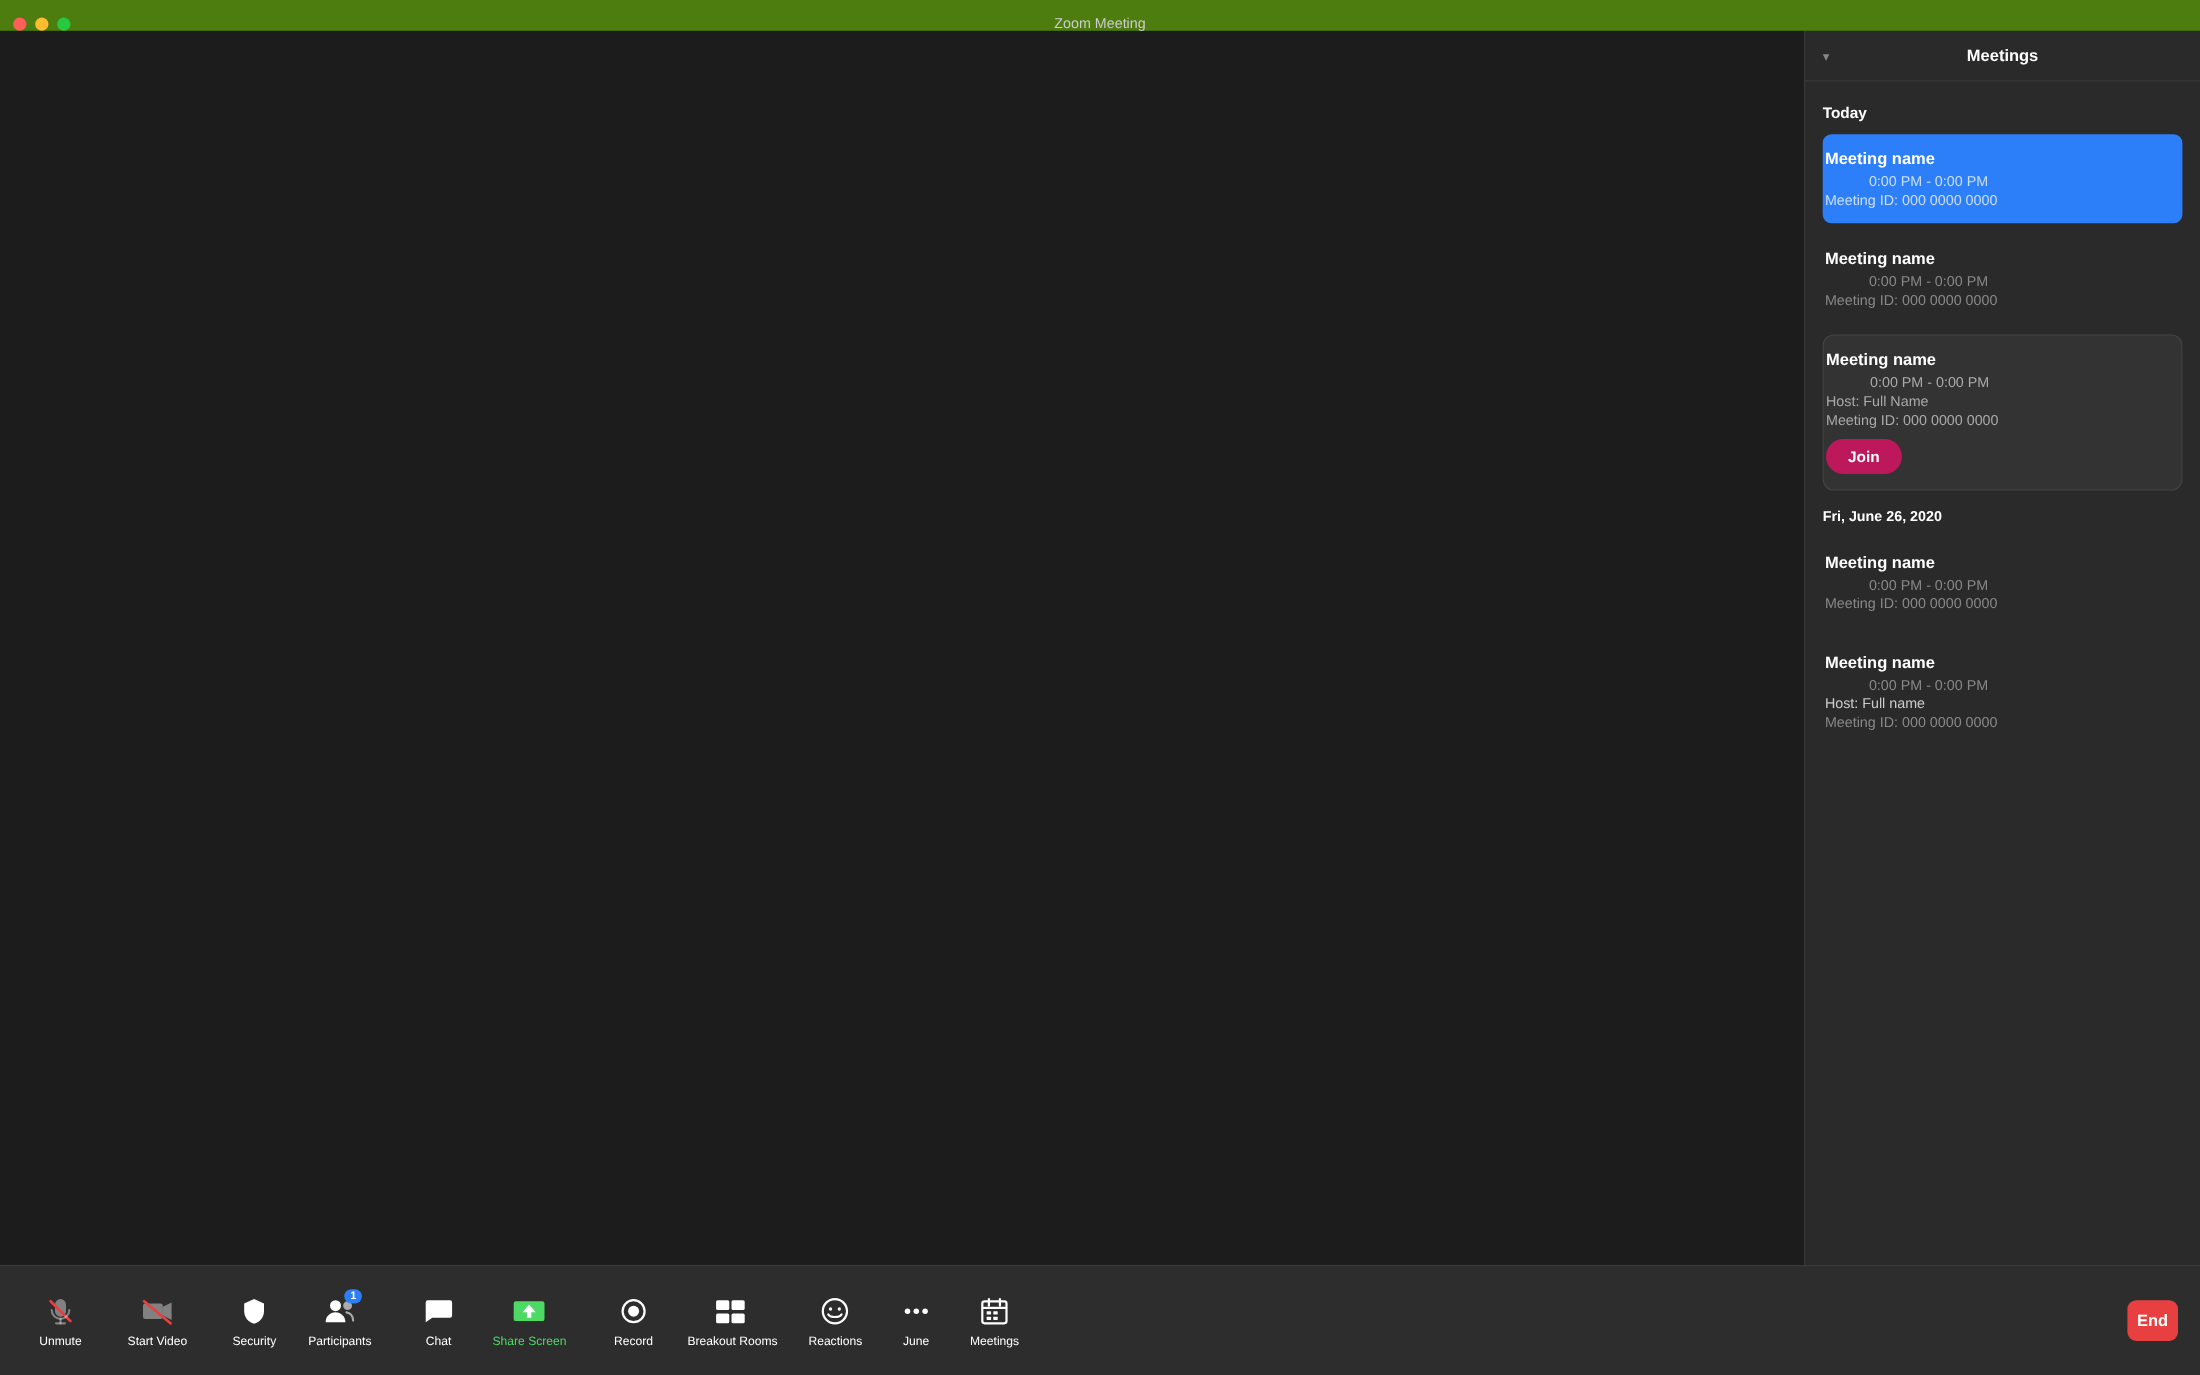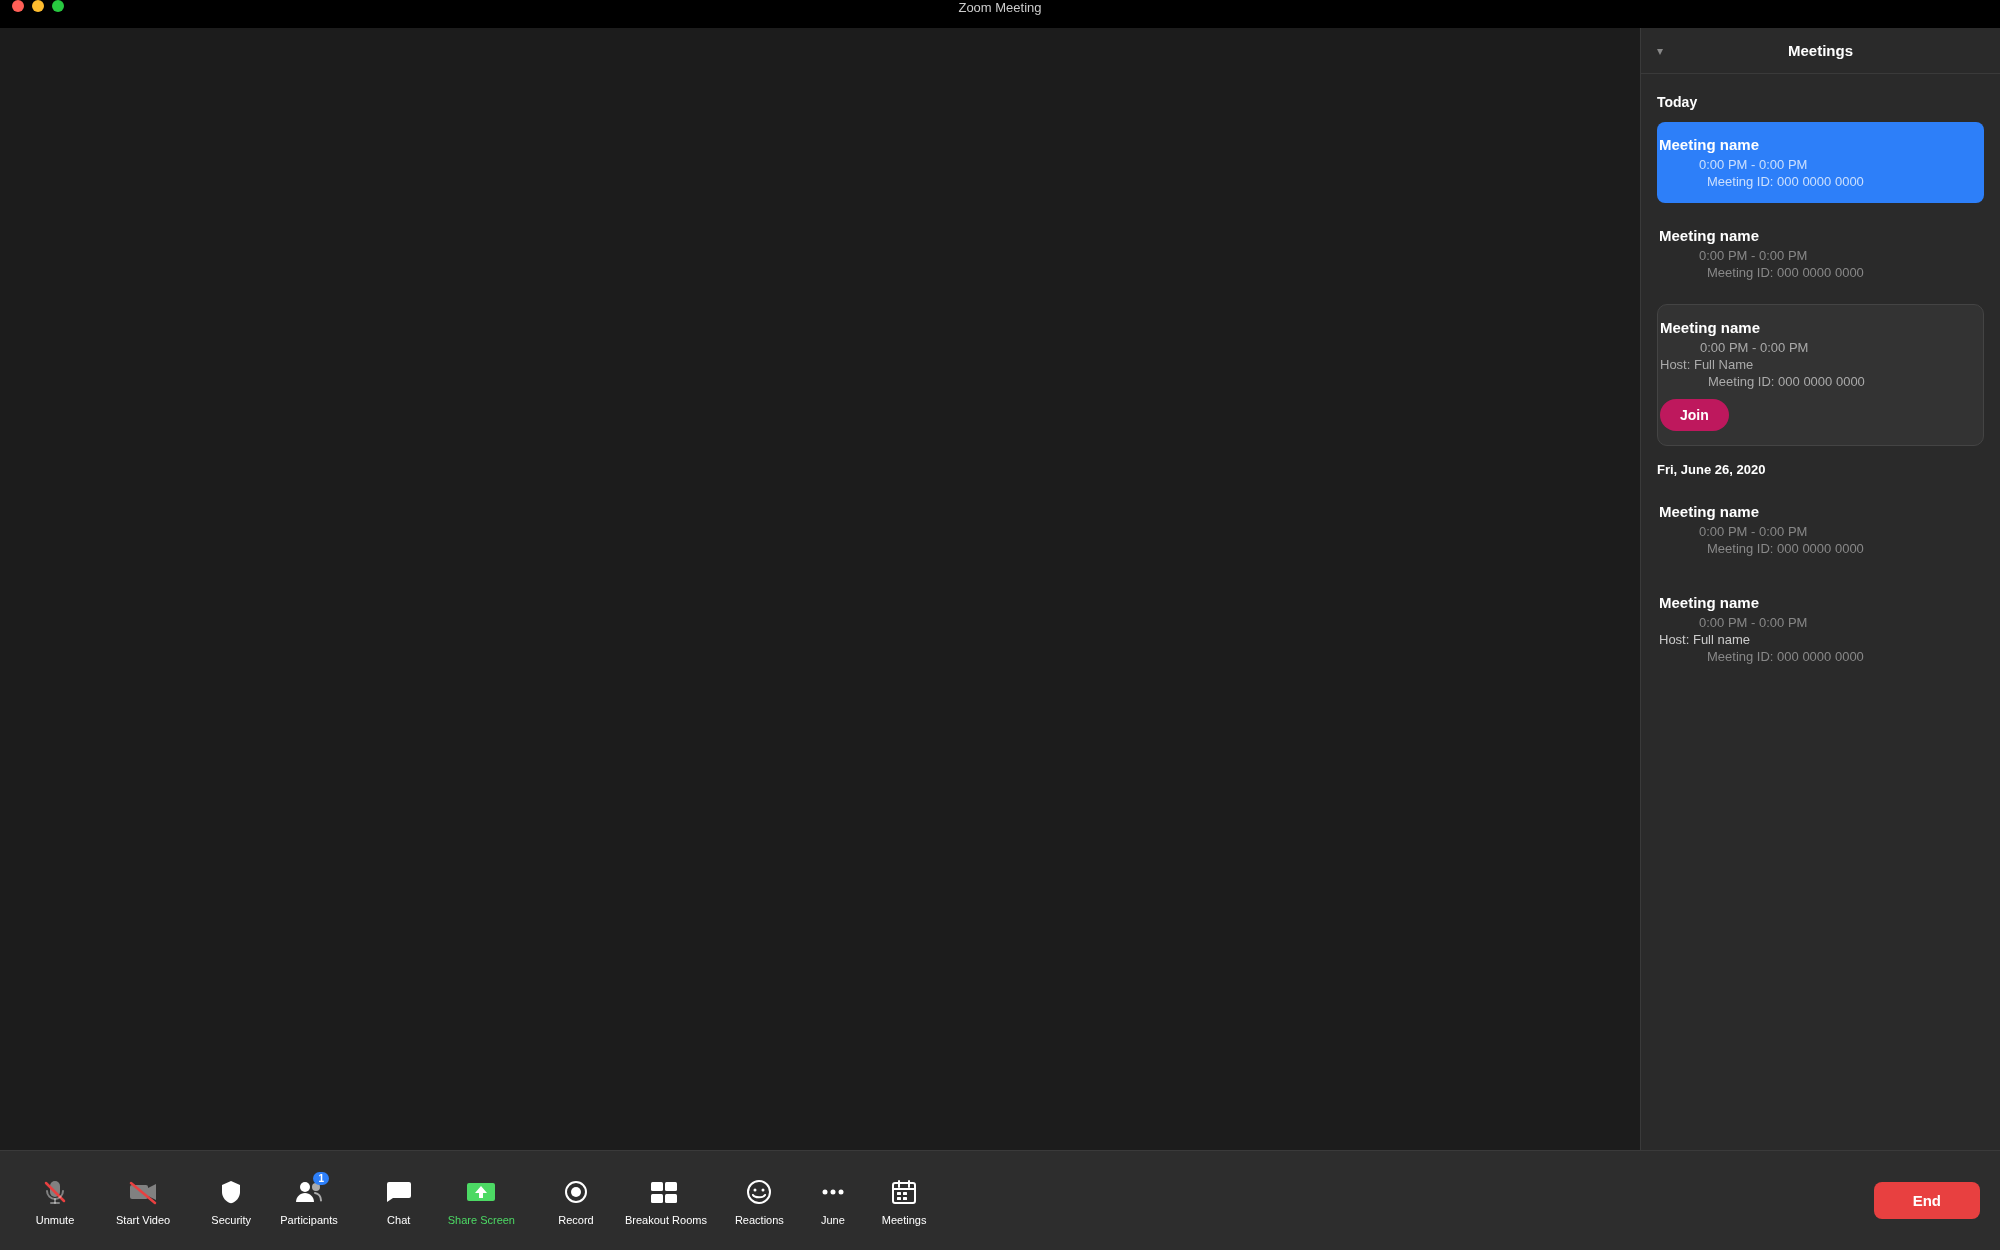--- a/index.html
+++ b/index.html
@@ -10,23 +10,23 @@
       font-family: -apple-system, BlinkMacSystemFont, 'Helvetica Neue', Arial, sans-serif;
       overflow: hidden;
       position: relative;
     }
 
     
     .title-bar {
       position: absolute;
       top: 0; left: 0; right: 0;
       height: 28px;
-      background: #000000;
-      display: flex;
-      align-items: flex-start;
+      background: #4d7c0f;
+      display: flex;
+      align-items: flex-end;
       justify-content: center;
       z-index: 100;
     }
     .title-bar-title {
       color: #ccc;
       font-size: 13px;
       font-weight: 500;
     }
     .traffic-lights {
       position: absolute;
@@ -125,21 +125,20 @@
     }
     .meeting-card-time {
       font-size: 13px;
       color: rgba(255,255,255,0.75);
       margin-bottom: 2px;
       margin-left: 40px;
     }
     .meeting-card-id {
       font-size: 13px;
       color: rgba(255,255,255,0.75);
-      margin-left: 48px;
     }
     .meeting-card-host {
       font-size: 13px;
       color: rgba(255,255,255,0.75);
       margin-bottom: 2px;
     }
     .meeting-card.inactive .meeting-card-time,
     .meeting-card.inactive .meeting-card-id {
       color: #888;
     }
@@ -222,21 +221,21 @@
       border-radius: 4px;
     }
 
     .end-btn {
       position: absolute;
       right: 20px;
       background: #e84040;
       color: #fff;
       border: none;
       border-radius: 8px;
-      padding: 10px 39px;
+      padding: 10px 9px;
       font-size: 15px;
       font-weight: 600;
       cursor: pointer;
     }
 
     
     svg { display: block; }
 
     .toolbar-group {
       display: flex;

